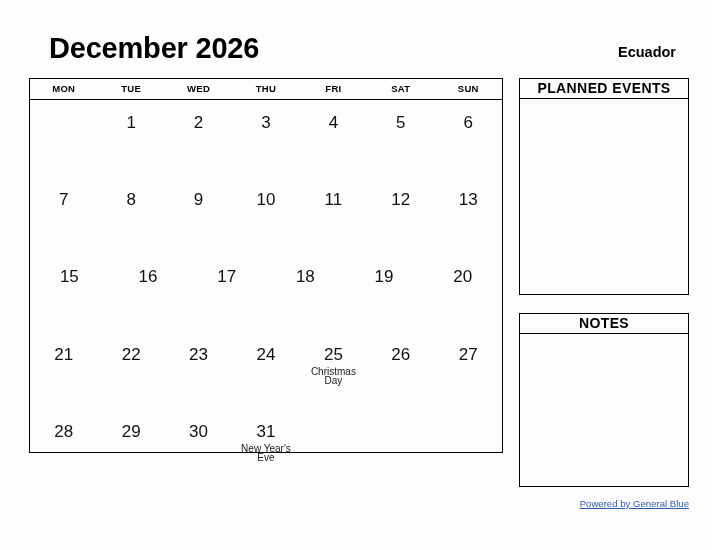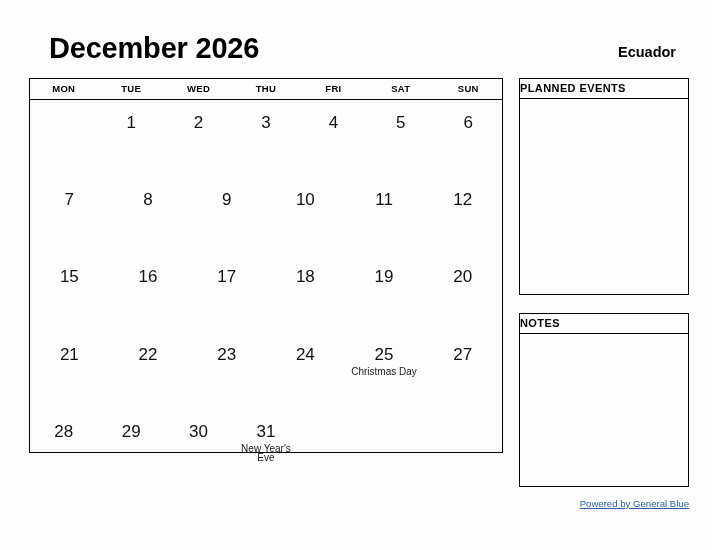--- a/index.html
+++ b/index.html
@@ -116,22 +116,22 @@
     top: 78px;
     height: 217px;
   }
   .panel-notes {
     top: 313px;
     height: 174px;
   }
   .panel-header {
     height: 19px;
     border-bottom: 1.6px solid #000;
-    text-align: left;
-    font-size: 11px;
+    text-align: center;
+    font-size: 14px;
     font-weight: bold;
     letter-spacing: 0.4px;
     line-height: 19px;
   }
   .panel-body {
     height: calc(100% - 20px);
   }
 
   
   .footer-link {
@@ -199,20 +199,23 @@
         </div>
         <div class="day-cell">
           <div class="day-number">10</div>
         </div>
         <div class="day-cell">
           <div class="day-number">11</div>
         </div>
         <div class="day-cell">
           <div class="day-number">12</div>
         </div>
+        <div class="day-cell">
+          <div class="day-number">13</div>
+        </div>
       </div>
       <div class="week-row">
         <div class="day-cell">
           <div class="day-number">15</div>
         </div>
         <div class="day-cell">
           <div class="day-number">16</div>
         </div>
         <div class="day-cell">
           <div class="day-number">17</div>
@@ -236,20 +239,23 @@
         </div>
         <div class="day-cell">
           <div class="day-number">23</div>
         </div>
         <div class="day-cell">
           <div class="day-number">24</div>
         </div>
         <div class="day-cell">
           <div class="day-number">25</div>
           <div class="day-event">Christmas Day</div>
+        </div>
+        <div class="day-cell">
+          <div class="day-number">26</div>
         </div>
         <div class="day-cell">
           <div class="day-number">27</div>
         </div>
       </div>
       <div class="week-row">
         <div class="day-cell">
           <div class="day-number">28</div>
         </div>
         <div class="day-cell">

